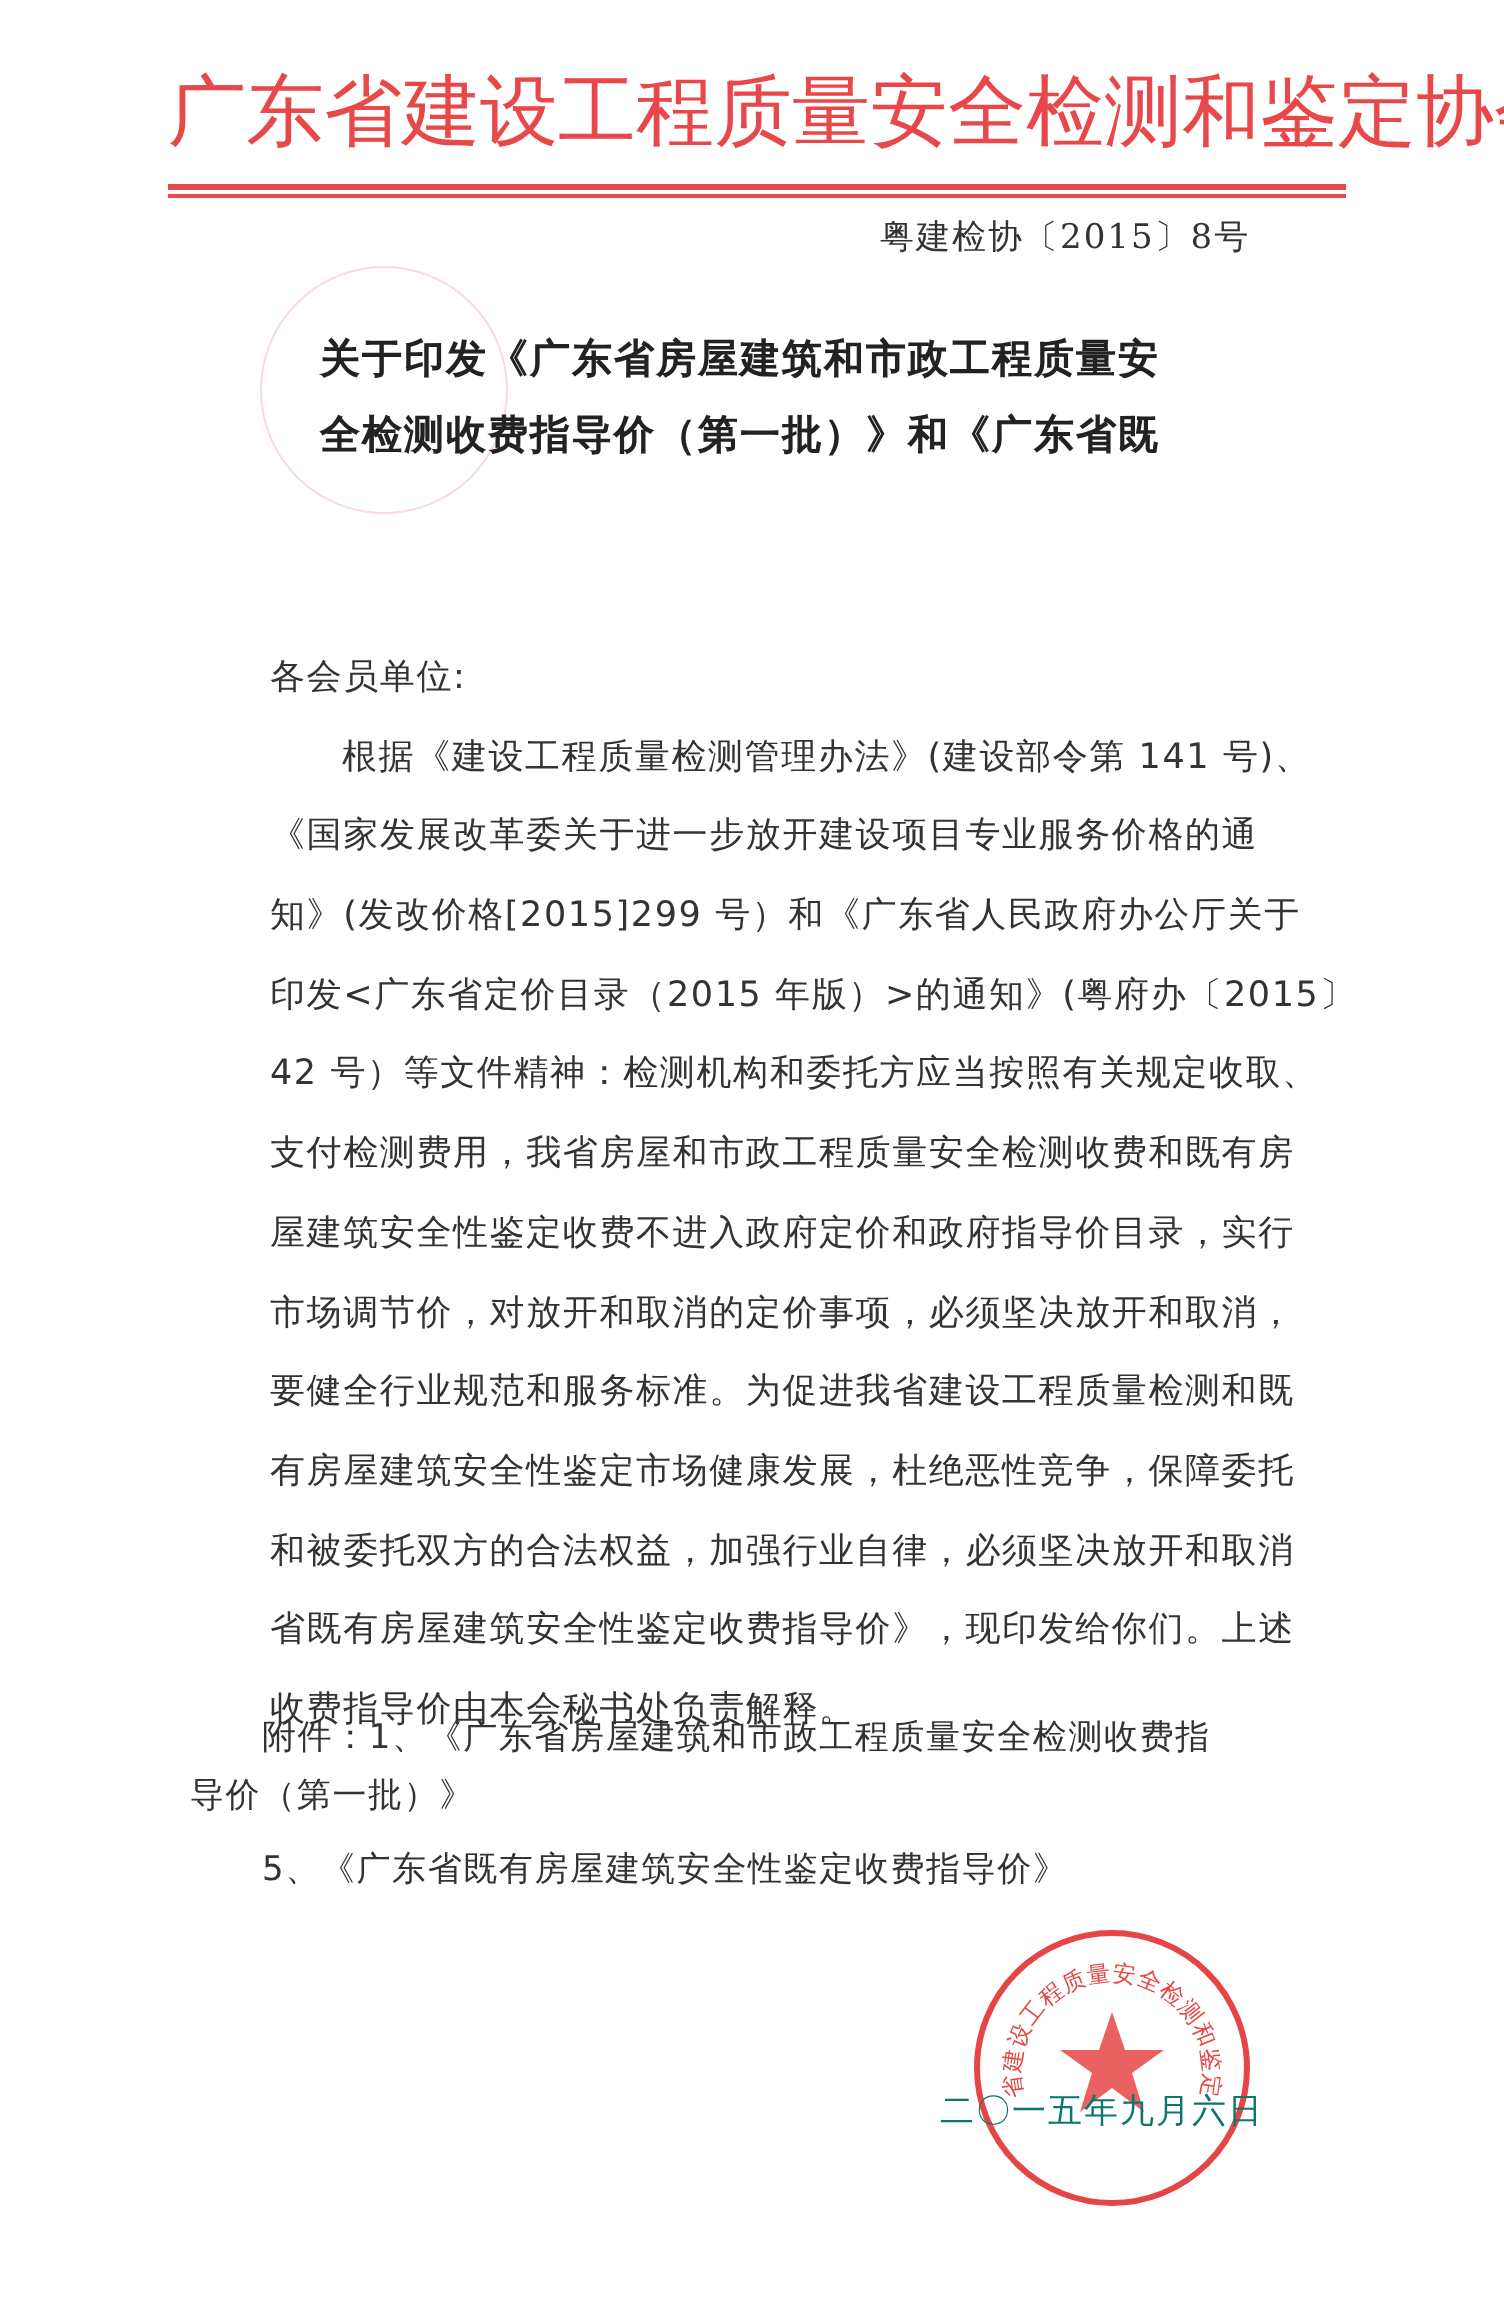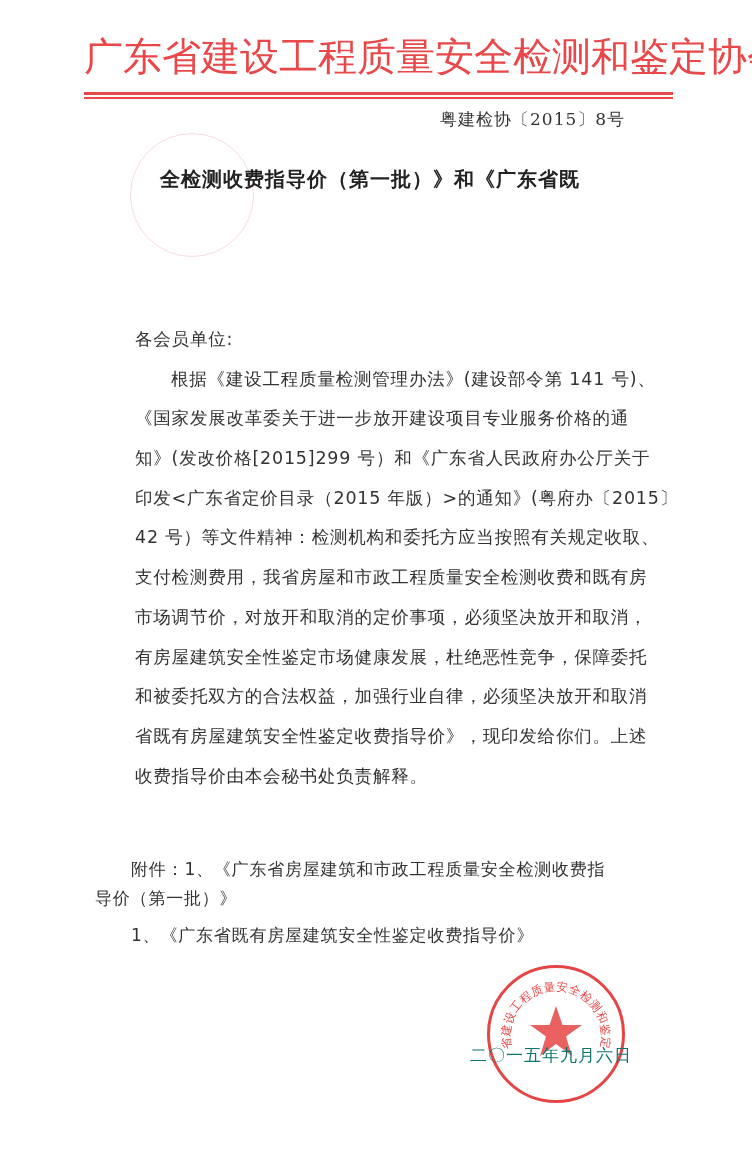--- a/index.html
+++ b/index.html
@@ -139,43 +139,46 @@
 <body>
 
 <div class="letterhead">广东省建设工程质量安全检测和鉴定协会</div>
 <div class="red-rule-thick"></div>
 <div class="red-rule-thin"></div>
 <div class="doc-number">粤建检协〔2015〕8号</div>
 
 <div class="faint-stamp"></div>
 
 <div class="title">
+  <div>关于印发《广东省房屋建筑和市政工程质量安</div>
   <div>全检测收费指导价（第一批）》和《广东省既</div>
 </div>
 
 <div class="body-text">
   <div class="line">各会员单位:</div>
   <div class="line indent">根据《建设工程质量检测管理办法》(建设部令第 141 号)、</div>
   <div class="line">《国家发展改革委关于进一步放开建设项目专业服务价格的通</div>
   <div class="line">知》(发改价格[2015]299 号）和《广东省人民政府办公厅关于</div>
   <div class="line">印发&lt;广东省定价目录（2015 年版）&gt;的通知》(粤府办〔2015〕</div>
   <div class="line">42 号）等文件精神：检测机构和委托方应当按照有关规定收取、</div>
   <div class="line">支付检测费用，我省房屋和市政工程质量安全检测收费和既有房</div>
+  <div class="line">屋建筑安全性鉴定收费不进入政府定价和政府指导价目录，实行</div>
   <div class="line">市场调节价，对放开和取消的定价事项，必须坚决放开和取消，</div>
+  <div class="line">要健全行业规范和服务标准。为促进我省建设工程质量检测和既</div>
   <div class="line">有房屋建筑安全性鉴定市场健康发展，杜绝恶性竞争，保障委托</div>
   <div class="line">和被委托双方的合法权益，加强行业自律，必须坚决放开和取消</div>
   <div class="line">省既有房屋建筑安全性鉴定收费指导价》，现印发给你们。上述</div>
   <div class="line">收费指导价由本会秘书处负责解释。</div>
 </div>
 
 <div class="attach">
   <div class="line indent">附件：1、《广东省房屋建筑和市政工程质量安全检测收费指</div>
   <div class="line">导价（第一批）》</div>
   <div class="gap"></div>
-  <div class="line indent">1、《广东省既有房屋建筑安全性鉴定收费指导价》</div>
+  <div class="line indent">5、《广东省既有房屋建筑安全性鉴定收费指导价》</div>
 </div>
 
 <div class="seal">
   <svg width="132" height="132" viewBox="0 0 132 132">
     <defs>
       <path id="sealArc" d="M 22 82 A 46 46 0 1 1 110 82" fill="none"></path>
     </defs>
     <text font-family="DejaVu Serif, serif" font-size="11.5" fill="#e64545" letter-spacing="0.5">
       <textPath href="#sealArc" startOffset="50%" text-anchor="middle">广东省建设工程质量安全检测和鉴定协会</textPath>
     </text>

